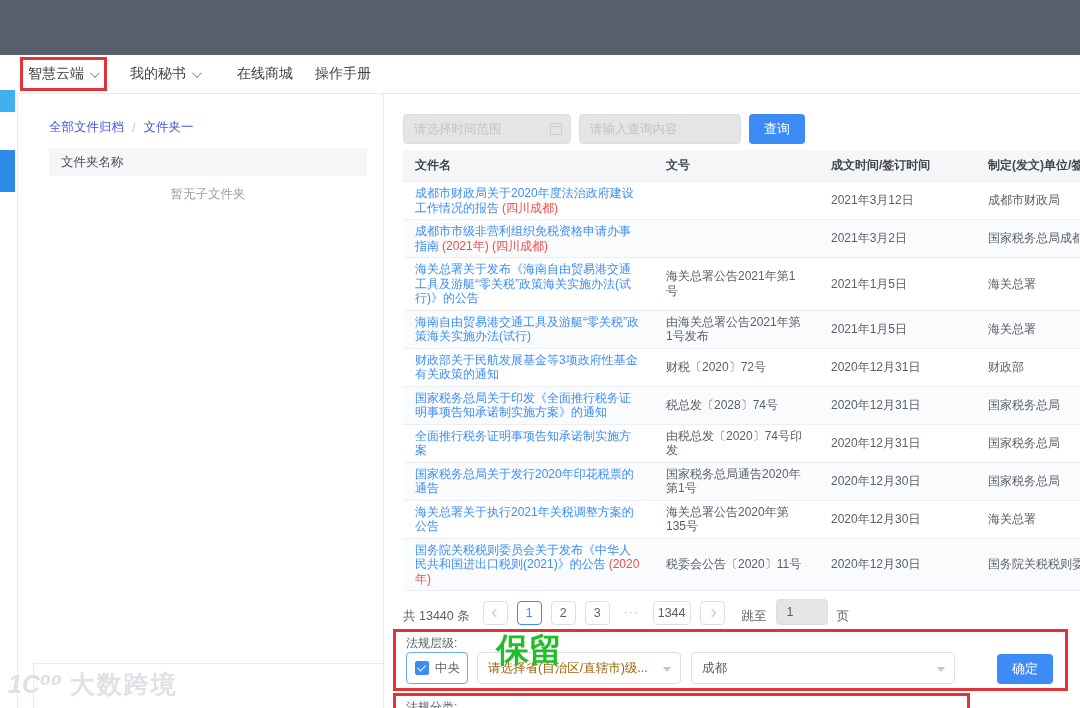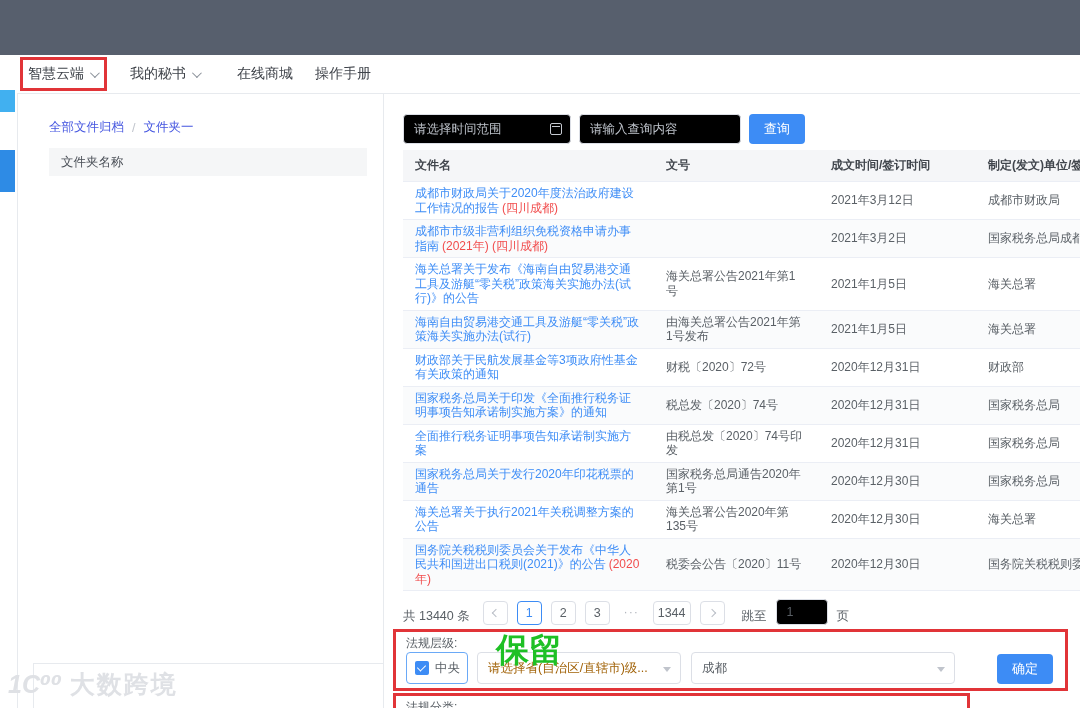--- a/index.html
+++ b/index.html
@@ -27,21 +27,21 @@
   .panel { left:33px; top:103px; width:350px; height:560px; background:#fff; }
   .breadcrumb { padding:16px 16px 0 16px; font-size:12.5px; display:flex; gap:8px; align-items:center; }
   .bc-link { color:#4556e0; cursor:pointer; }
   .bc-sep { color:#c0c4cc; }
   .folder-head { margin:12px 16px 0 16px; height:28px; line-height:28px; background:#f5f6f7; color:#4a4f57; font-size:12.5px; padding-left:12px; }
   .empty-text { margin-top:10px; text-align:center; color:#9aa0a8; font-size:12.5px; }
 
   
   .main { left:403px; top:103px; width:677px; }
   .search-row { margin-top:11px; display:flex; gap:8px; align-items:center; }
-  .inp { height:30px; border:1px solid #dcdfe6; border-radius:4px; font-size:12.5px; color:#5a6066; padding:0 10px; outline:none; background:#000000; font-family:inherit; }
+  .inp { height:30px; border:1px solid #dcdfe6; border-radius:4px; font-size:12.5px; color:#5a6066; padding:0 10px; outline:none; background:#e5e5e5; font-family:inherit; }
   .inp::placeholder { color:#bfc4cc; }
   .date-wrap { position:relative; }
   .date-wrap input { width:168px; padding-right:28px; }
   .cal-icon { position:absolute; right:9px; top:9px; width:12px; height:12px; border:1px solid #c6cad1; border-radius:2px; }
   .cal-icon::before { content:""; position:absolute; left:1px; right:1px; top:2px; height:1px; background:#c6cad1; }
   .q-input { width:162px; }
   .btn-primary { height:30px; background:#3d8cf5; color:#fff; border:none; border-radius:4px; font-size:13px; padding:0 15px; cursor:pointer; font-family:inherit; }
 
   
   .table-wrap { margin-top:6px; width:677px; overflow:hidden; }
@@ -125,20 +125,21 @@
 <div class="abs strip-cyan"></div>
 <div class="abs strip-blue"></div>
 
 <div class="abs panel">
   <div class="breadcrumb">
     <span class="bc-link">全部文件归档</span>
     <span class="bc-sep">/</span>
     <span class="bc-link">文件夹一</span>
   </div>
   <div class="folder-head">文件夹名称</div>
+  <div class="empty-text">暂无子文件夹</div>
 </div>
 
 <div class="abs main">
 
   <div class="search-row">
     <div class="date-wrap">
       <input class="inp" placeholder="请选择时间范围" style="">
       <span class="cal-icon"></span>
     </div>
     <input class="inp q-input" placeholder="请输入查询内容" style="">
@@ -187,21 +188,21 @@
           <td class="c-unit">海关总署</td>
         </tr>
         <tr>
           <td><span class="t-link">财政部关于民航发展基金等3项政府性基金有关政策的通知</span><span class="t-red"></span></td>
           <td class="c-doc">财税〔2020〕72号</td>
           <td class="c-date">2020年12月31日</td>
           <td class="c-unit">财政部</td>
         </tr>
         <tr>
           <td><span class="t-link">国家税务总局关于印发《全面推行税务证明事项告知承诺制实施方案》的通知</span><span class="t-red"></span></td>
-          <td class="c-doc">税总发〔2020〕74号</td>
+          <td class="c-doc">税总发〔2028〕74号</td>
           <td class="c-date">2020年12月31日</td>
           <td class="c-unit">国家税务总局</td>
         </tr>
         <tr>
           <td><span class="t-link">全面推行税务证明事项告知承诺制实施方案</span><span class="t-red"></span></td>
           <td class="c-doc">由税总发〔2020〕74号印发</td>
           <td class="c-date">2020年12月31日</td>
           <td class="c-unit">国家税务总局</td>
         </tr>
         <tr>

